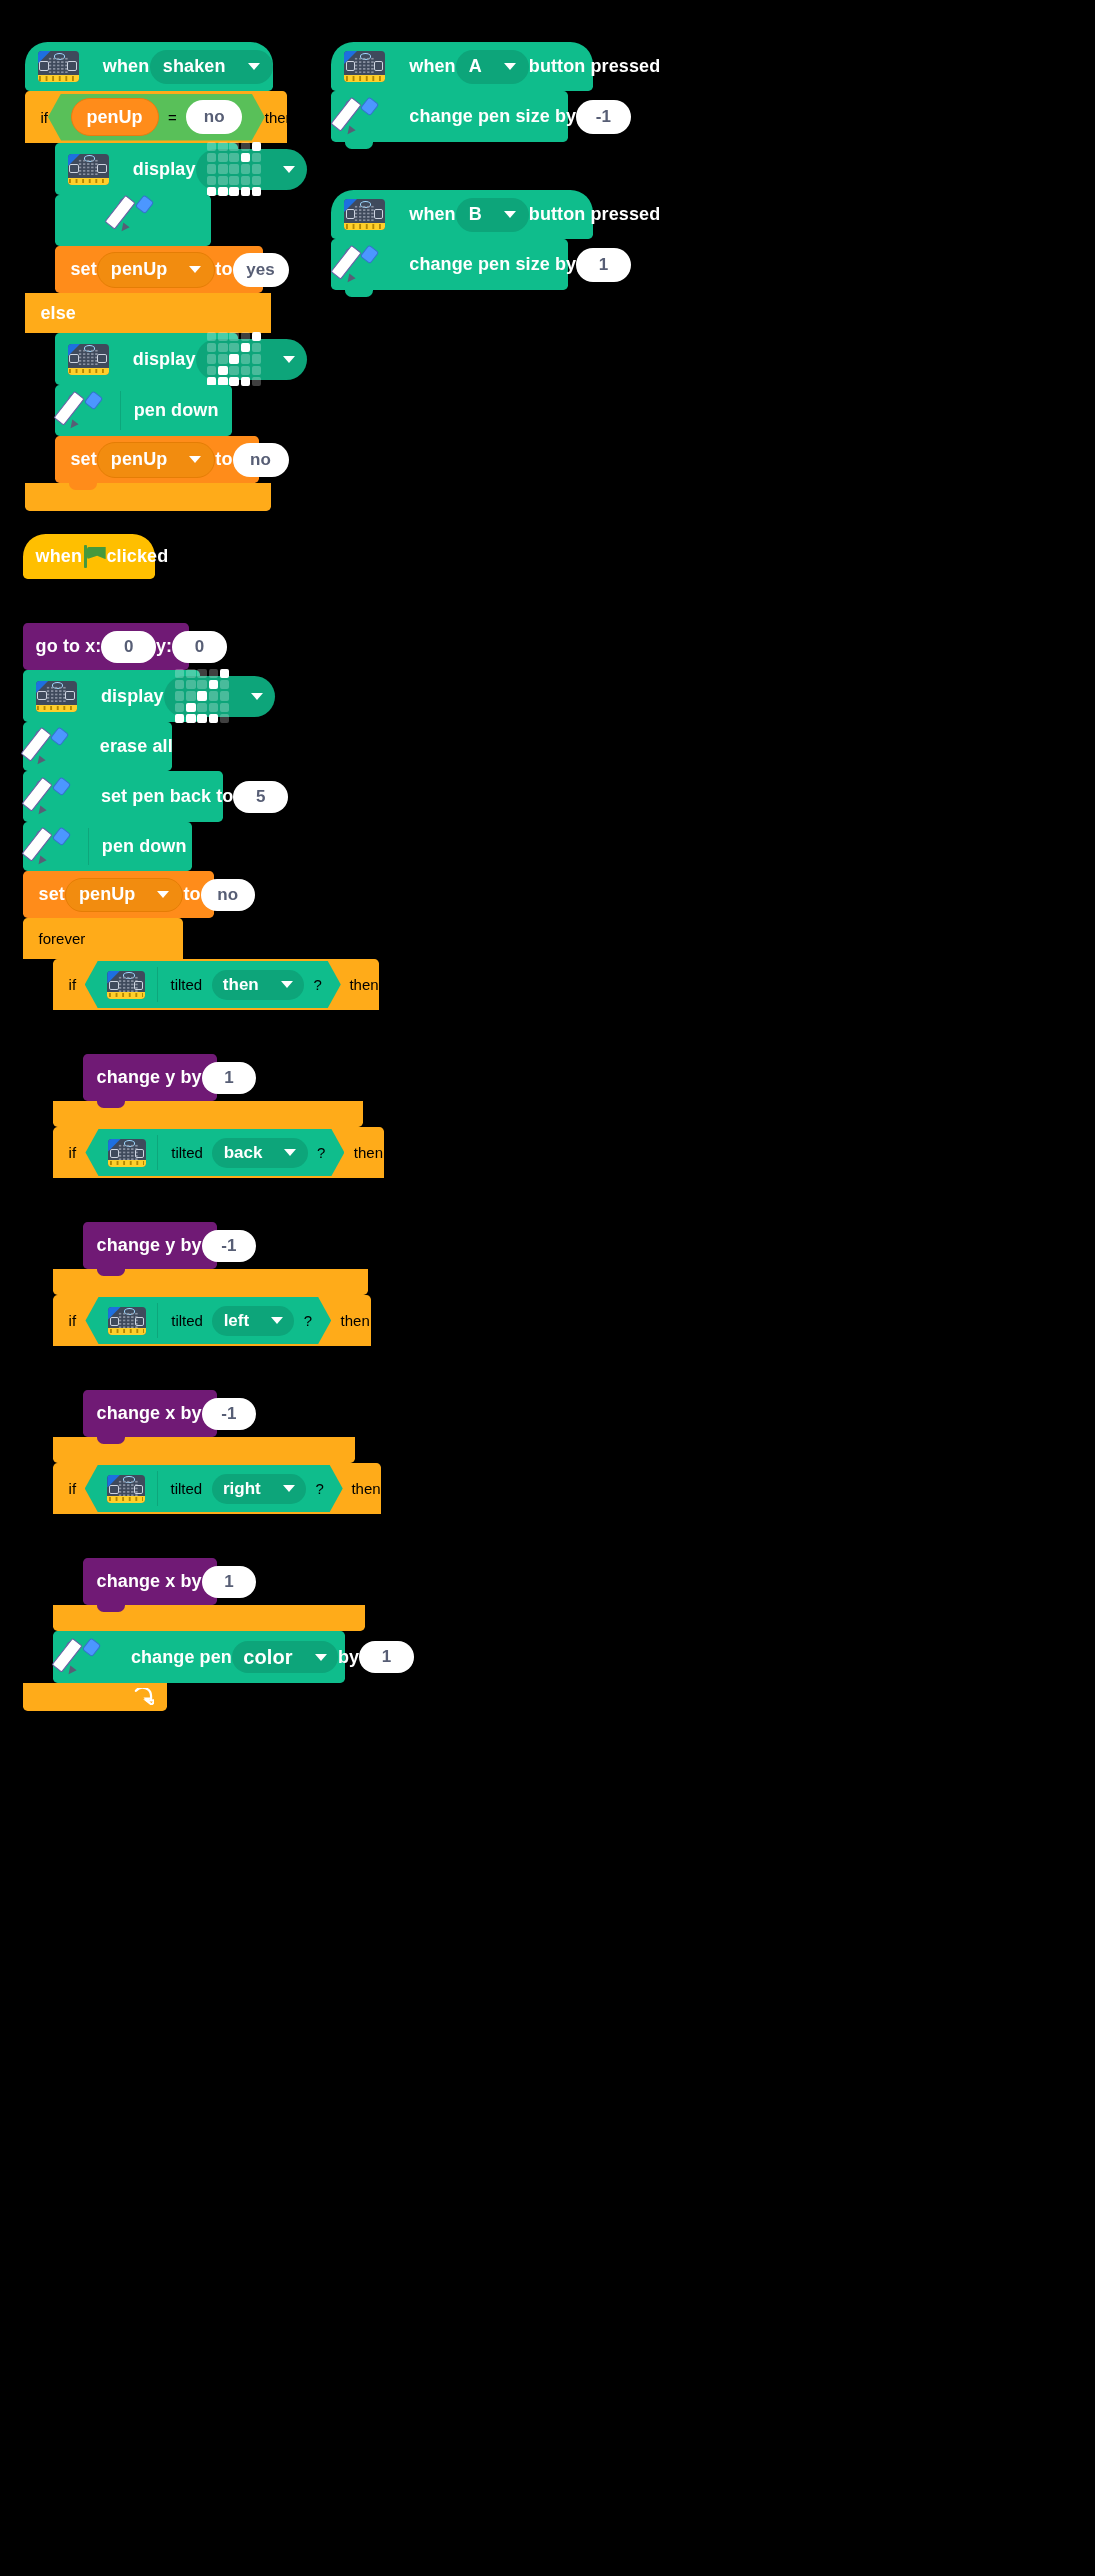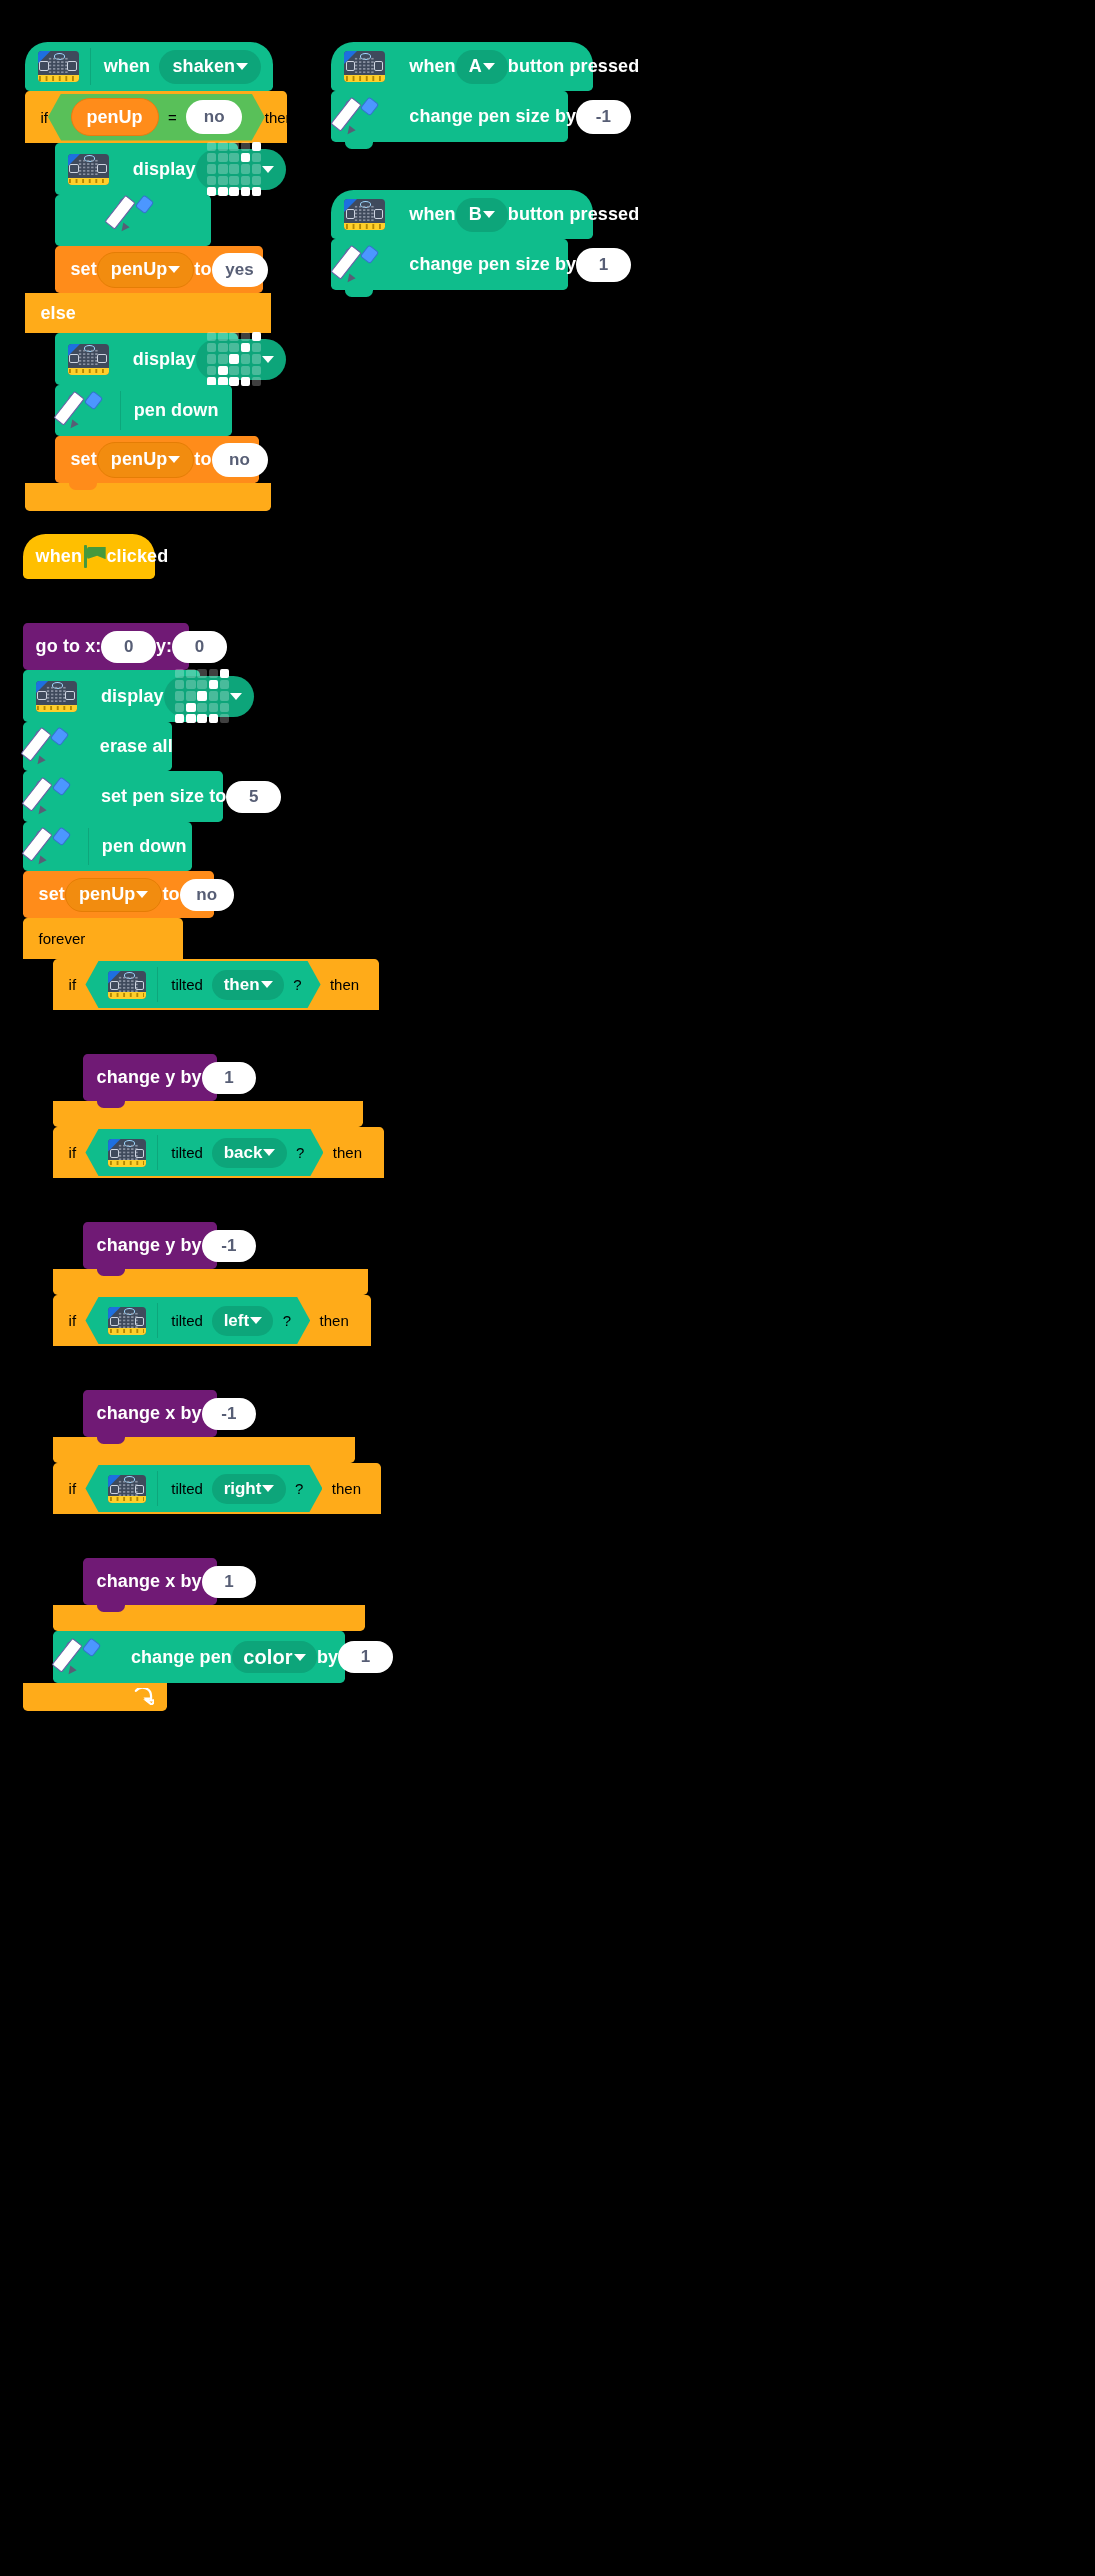--- a/index.html
+++ b/index.html
@@ -30,21 +30,21 @@
   .c-operator{background:#59c059;}
   .c-events{background:#ffbf00;}
 
   
   .oval{background:#fff;color:#575e75;border-radius:94px;
         display:inline-flex;align-items:center;justify-content:center;
         font-size:17px;font-weight:bold;padding:0 3.8px;min-width:30px;height:30px;}
   .oval.num{min-width:32px;}
 
   
-  .drop{display:inline-flex;align-items:center;gap:1px;border-radius:94px;
+  .drop{display:inline-flex;align-items:center;gap:22px;border-radius:94px;
         padding:0 13px;height:34px;font-size:18px;font-weight:bold;color:#fff;}
   .drop.on-mb{background:#0da57a;}
   .drop.on-data{background:#f28c0f;border:0.9px solid #e57d05;}
   .caret{width:0;height:0;border-left:6.6px solid transparent;border-right:6.6px solid transparent;
          border-top:7.5px solid #fff;display:inline-block;}
 
   
   .mbicon{width:41px;height:31px;border-radius:3.8px;background:#3f4a5c;position:relative;
           flex:0 0 auto;overflow:hidden;}
   .mbicon::before{content:"";position:absolute;left:0;top:0;width:13px;height:13px;
@@ -439,21 +439,21 @@
     </div>
 
     <div class="blk stack c-pen" style="width:200px;height:51px;padding-left:13px;">
       <span class="penicon">
         <span class="loop"></span>
           <span class="body"></span>
           <span class="cap"></span>
           <span class="tip"></span>
       </span>
       <span class="vdiv"></span>
-      <span class="label">set pen size to</span>
+      <span class="label">set pen back to</span>
       <span class="sp"></span>
       <span class="oval num" style="height:32px;padding:0 11.3px;">5</span>
     </div>
 
     <div class="blk stack c-pen" style="width:169px;height:49px;padding-left:13px;">
       <span class="penicon">
         <span class="loop"></span>
           <span class="body"></span>
           <span class="cap"></span>
           <span class="tip"></span>

